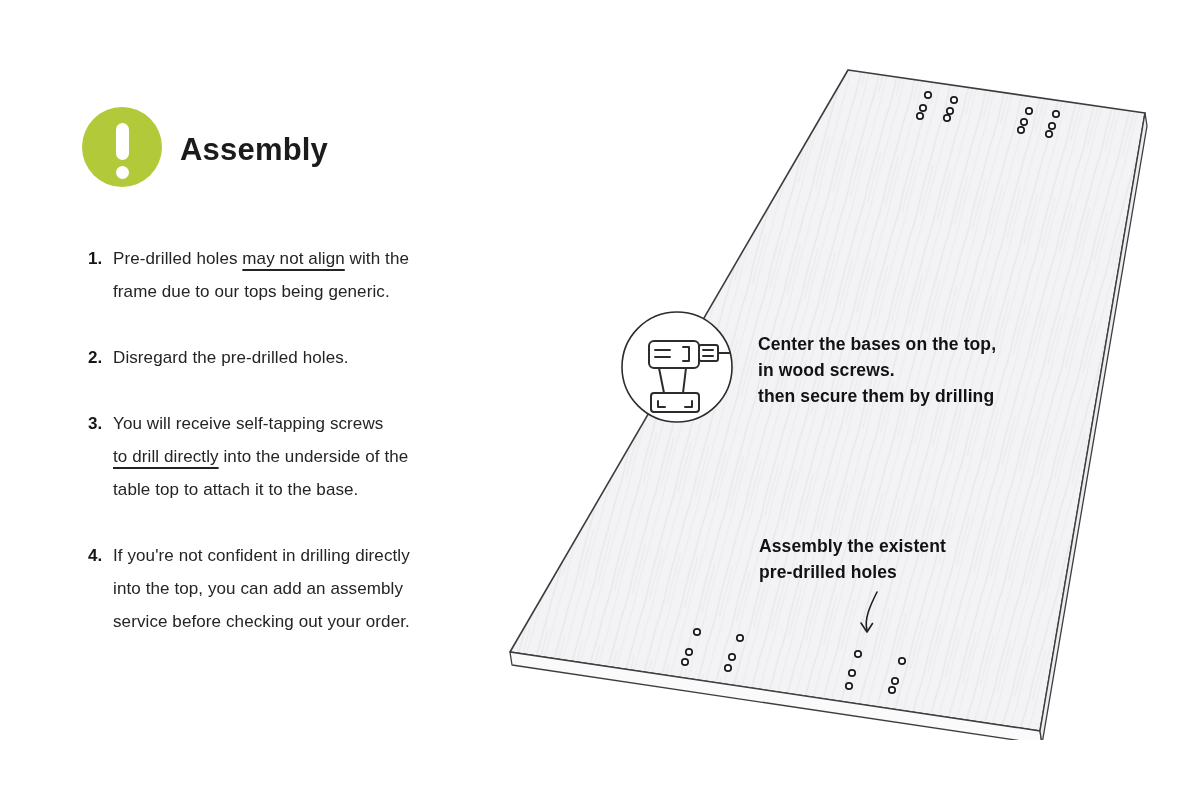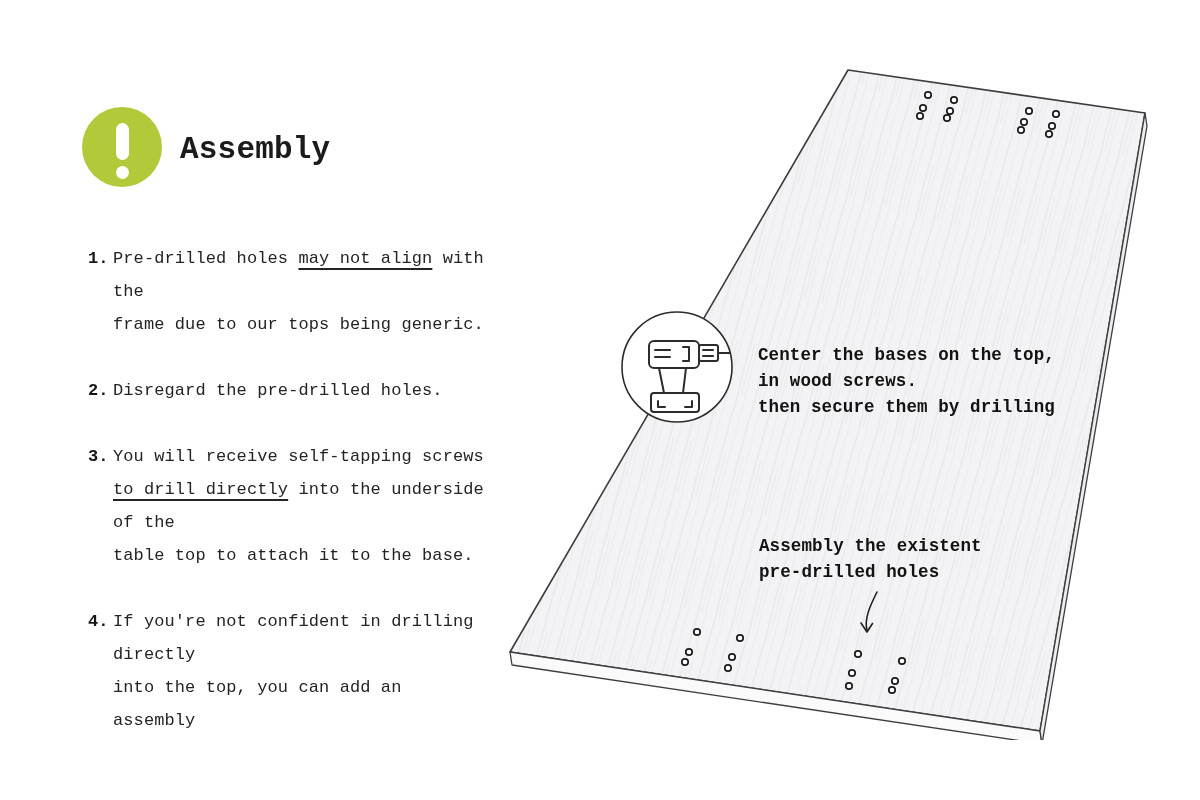--- a/index.html
+++ b/index.html
@@ -2,21 +2,21 @@
 <html><head>
 <meta charset="utf-8">
 <style>
   html, body { margin: 0; padding: 0; background: #ffffff; }
   .canvas {
     position: relative;
     width: 1200px;
     height: 740px;
     overflow: hidden;
     background: #ffffff;
-    font-family: Liberation Mono, monospace;
+    font-family: Liberation Sans, sans-serif;
     color: #1f1f1f;
   }
 
   
   .badge {
     position: absolute; left: 82px; top: 107px;
     width: 80px; height: 80px; border-radius: 50%;
     background: #b2c93a;
   }
   .excl-bar {
@@ -39,21 +39,21 @@
   .note-num { flex: 0 0 25px; font-weight: 700; color: #161616; }
   .note-text { margin: 0; white-space: pre-line; letter-spacing: 0.1px; max-width: 372px; }
   .u { text-decoration: underline; text-underline-offset: 5px; text-decoration-thickness: 1.5px; }
 
   
   .diagram-svg { position: absolute; left: 0; top: 0; }
   .ann {
     position: absolute; font-weight: 700; font-size: 17.5px;
     line-height: 26px; color: #121212; letter-spacing: 0.1px;
   }
-  .ann-drill { left: 758px; top: 342px; }
+  .ann-drill { left: 758px; top: 331px; }
   .ann-holes { left: 759px; top: 533px; }
   .hole { fill: #ffffff; stroke: #1a1a1a; stroke-width: 1.7; }
 </style>
 </head>
 <body>
 
 <div class="canvas">
 
   <div class="badge" style="background: rgb(178, 201, 58);">
     <div class="excl-bar"></div>

